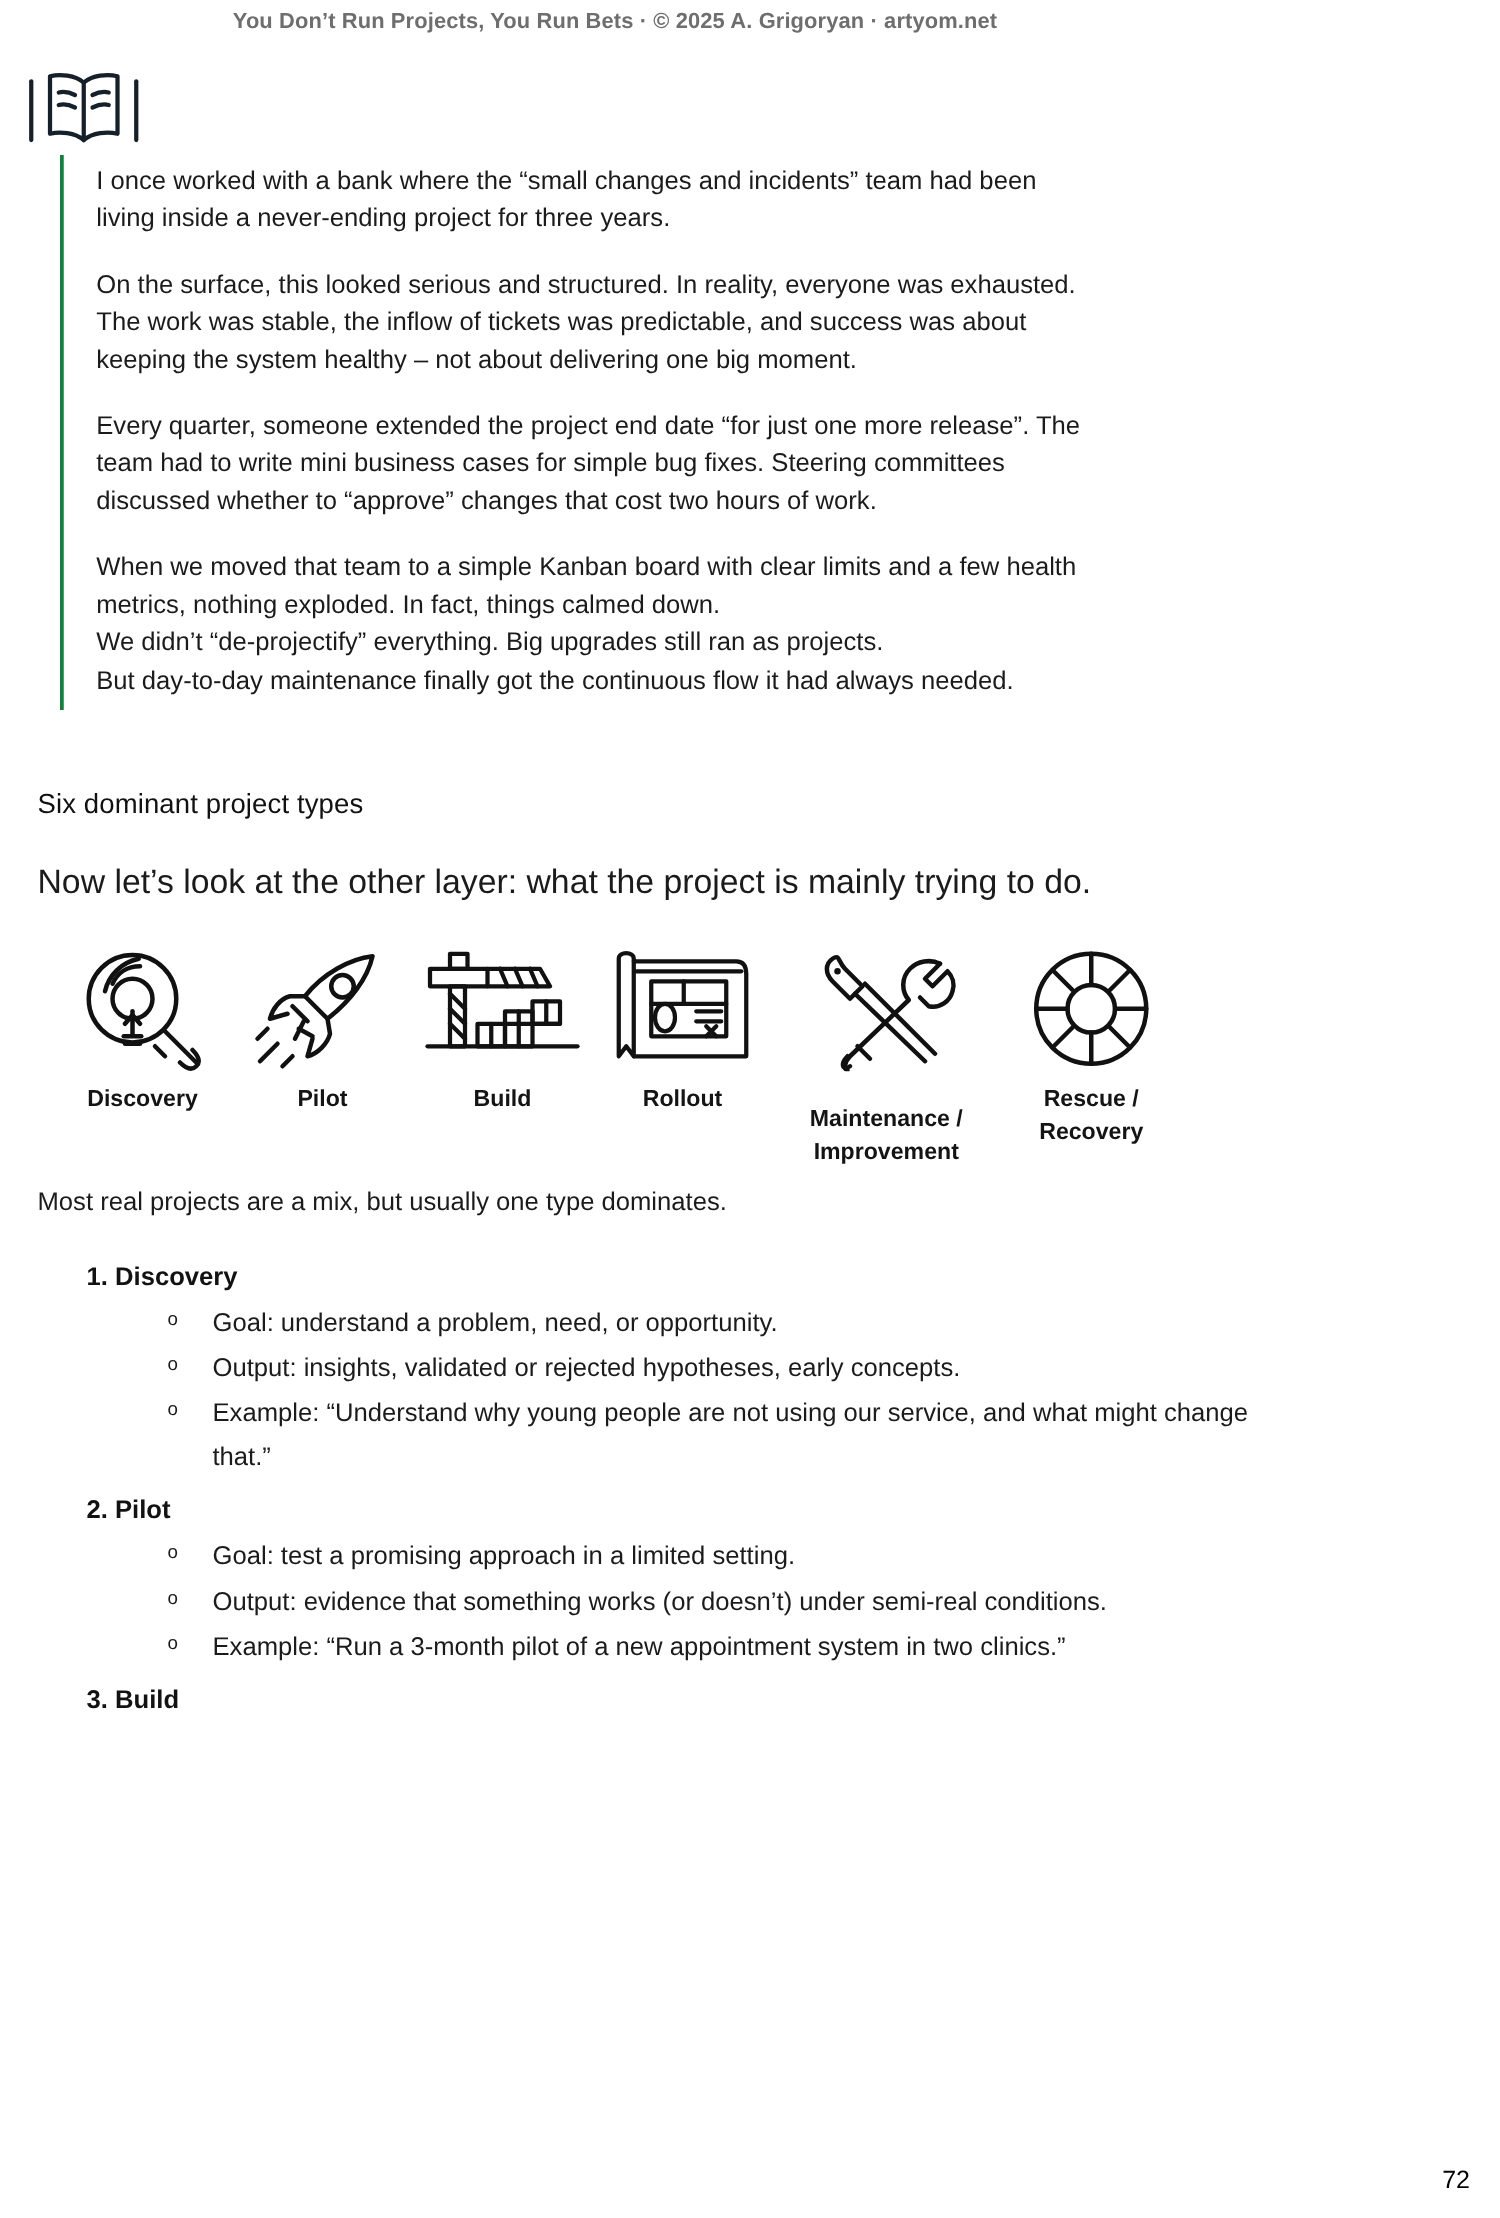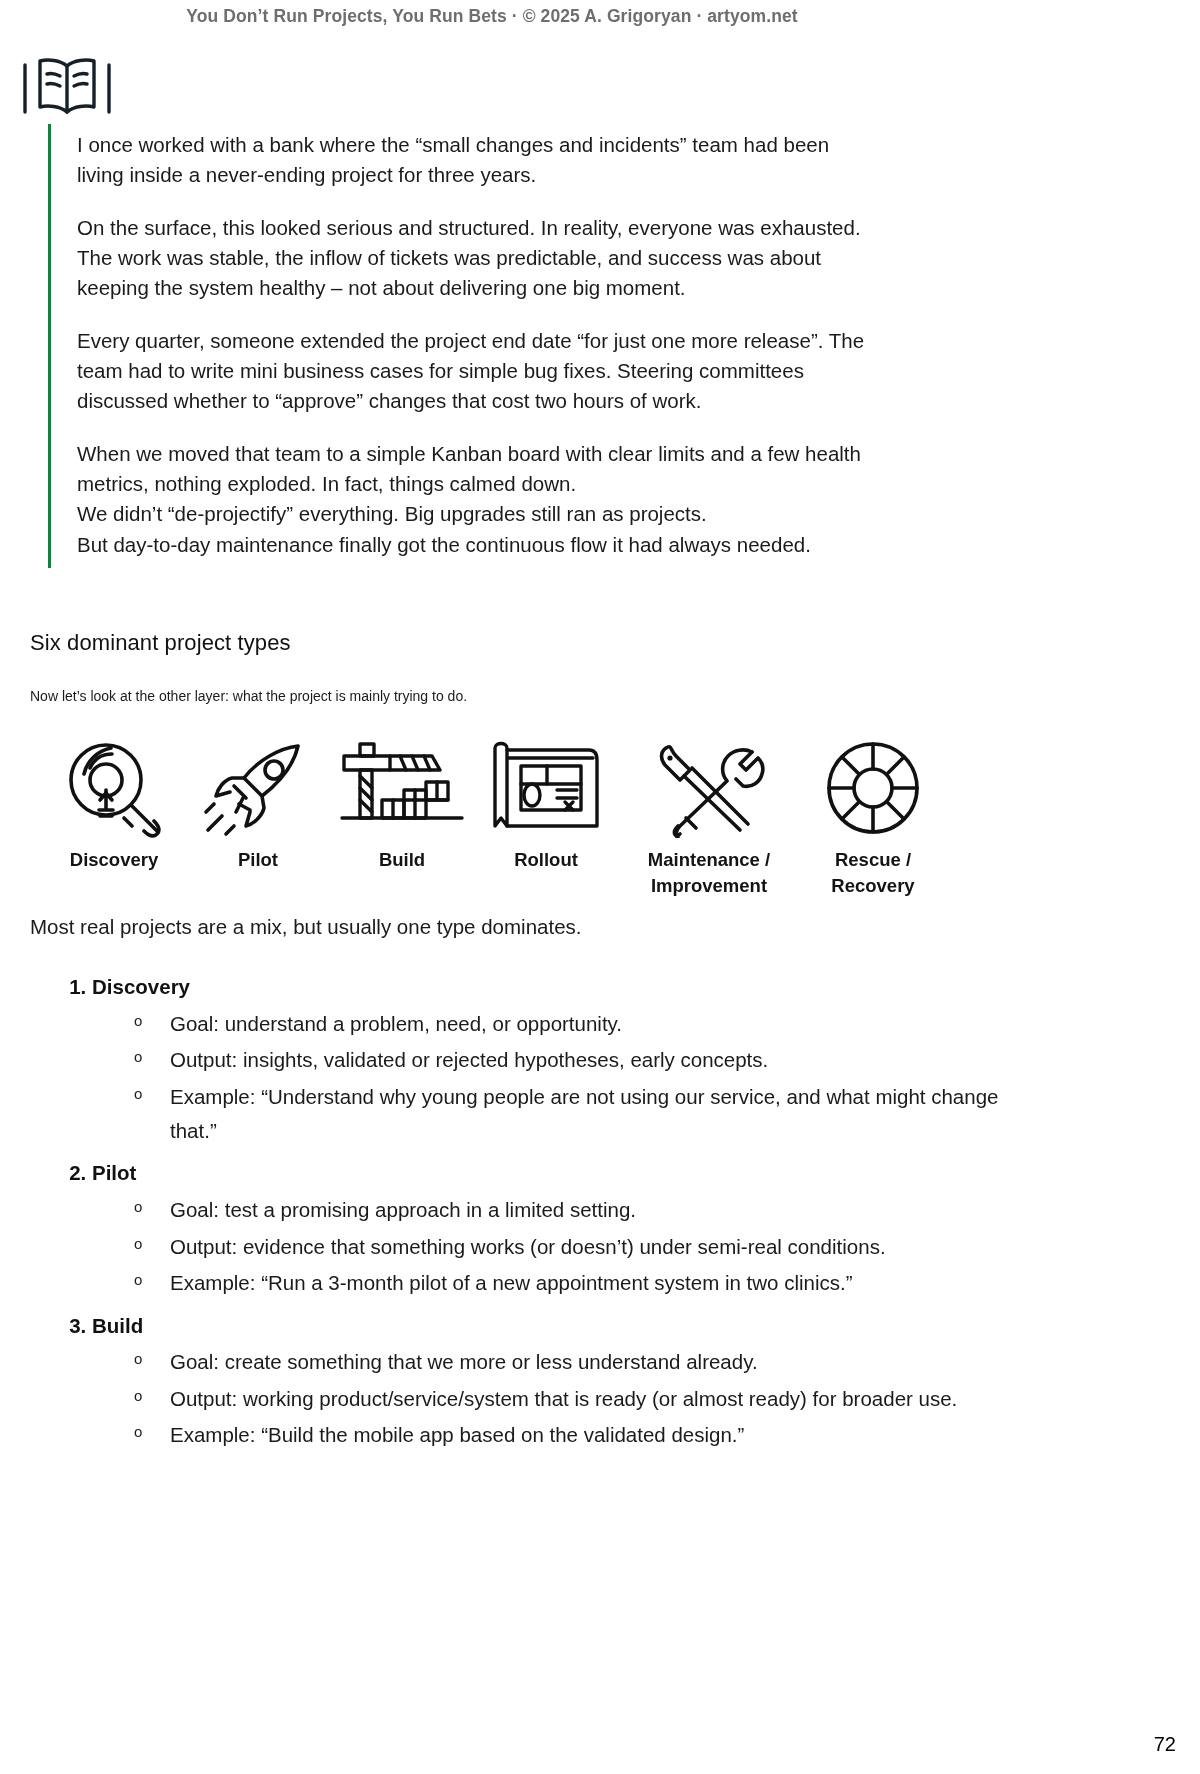--- a/index.html
+++ b/index.html
@@ -70,21 +70,21 @@
   .section-heading {
     margin: 62px 0 0 0;
     font-size: 22px;
     font-weight: normal;
     color: #111111;
     letter-spacing: 0.1px;
   }
 
   .lead {
     margin: 30px 0 0 0;
-    font-size: 14px;
+    font-size: 27px;
     line-height: 1.45;
     color: #1b1b1b;
   }
 
   
   .icon-strip {
     margin: 28px 0 0 0;
     display: flex;
     align-items: flex-start;
     width: 945px;
@@ -108,21 +108,21 @@
     color: #141414;
     text-align: center;
     line-height: 1.38;
     white-space: pre-line;
   }
 
   .cell-discovery   { width: 140px; }
   .cell-pilot       { width: 148px; }
   .cell-build       { width: 140px; }
   .cell-rollout     { width: 148px; }
-  .cell-maintenance { width: 178px; }
+  .cell-maintenance { width: 178px; gap: 16px; }
   .cell-rescue      { width: 150px; }
 
   .note {
     margin: 14px 0 0 0;
     font-size: 20.5px;
     line-height: 1.45;
     color: #1b1b1b;
   }
 
   
@@ -354,25 +354,20 @@
         <span>Pilot</span>
         <ul class="sub">
           <li>Goal: test a promising approach in a limited setting.</li>
           <li>Output: evidence that something works (or doesn’t) under semi-real conditions.</li>
           <li>Example: “Run a 3-month pilot of a new appointment system in two clinics.”</li>
         </ul>
       </li>
 
       <li>
         <span>Build</span>
-        <ul class="sub">
-          <li>Goal: create something that we more or less understand already.</li>
-          <li>Output: working product/service/system that is ready (or almost ready) for broader use.</li>
-          <li>Example: “Build the mobile app based on the validated design.”</li>
-        </ul>
       </li>
 
     </ol>
 
   </div>
 
   <div class="page-number">72</div>
 
 </div>
 

